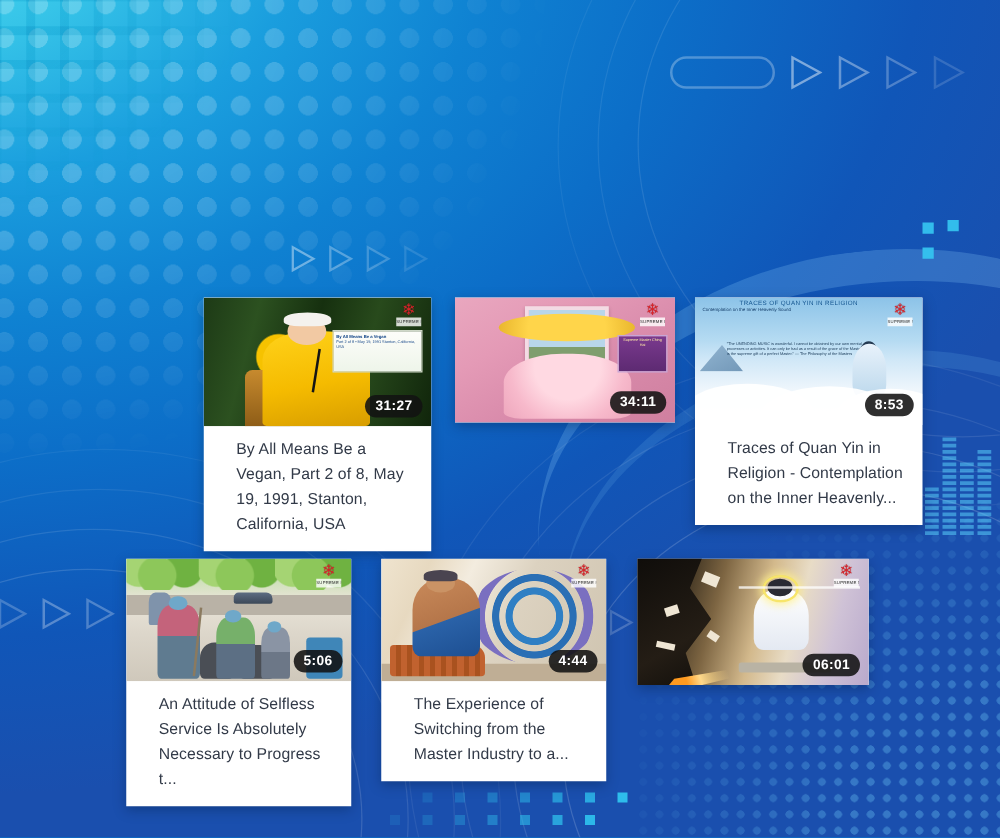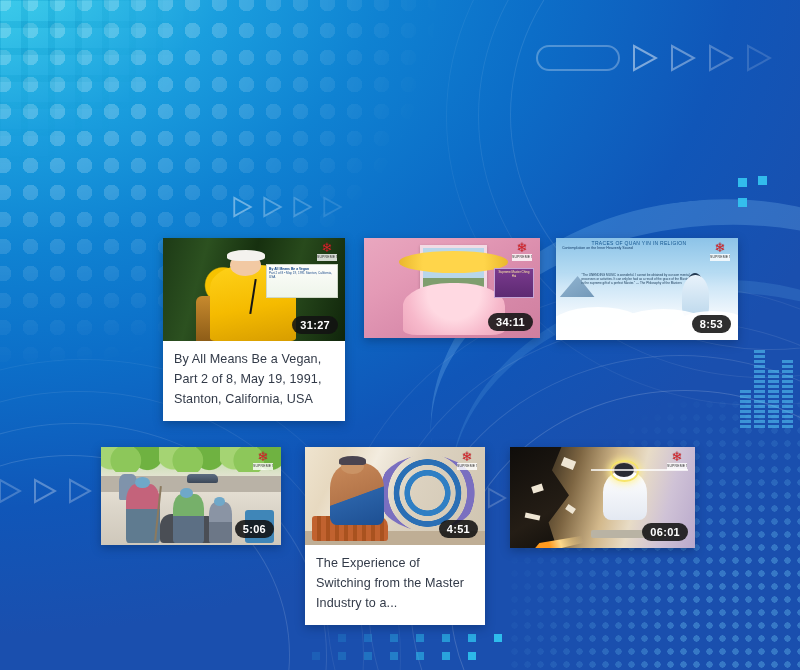--- a/index.html
+++ b/index.html
@@ -150,20 +150,21 @@
     padding:3px 8px; border-radius:11px;
     letter-spacing:.3px;
   }
   .ctext {
     padding:9px 11px 11px 11px;
     font-size:12.6px;
     line-height:1.58;
     color:#323a48;
     font-weight:400;
     letter-spacing:.1px;
+    margin-left:15px;
   }
 
   
   .art-vegan {
     background:
       radial-gradient(circle at 33% 46%, #f6c200 0 13%, rgba(246,194,0,0) 14%),
       linear-gradient(105deg,#1d3a16 0%,#2c5120 22%,#16300f 46%,#284a1c 68%,#10250b 100%);
   }
   .art-vegan .sub {
     position:absolute; right:7px; top:26px; width:72px; height:34px;
@@ -571,20 +572,21 @@
         <div class="cl1"></div>
         <div class="cl2"></div>
         <div class="cl3"></div>
       </div>
       <div class="logo">
         <div class="bird">❄</div>
         <div class="bar">SUPREME MASTER TV</div>
       </div>
       <div class="dur">8:53</div>
     </div>
+    <div class="ctext">Traces of Quan Yin in Religion - Contemplation on the Inner Heavenly...</div>
   </div>
 
   <div class="card" style="left:101px; top:447px; width:180px;">
     <div class="thumb" style="height:98px;">
       <div class="art art-trash">
         <div class="tree t1"></div>
         <div class="tree t2"></div>
         <div class="tree t3"></div>
         <div class="road"></div>
         <div class="car"></div>
@@ -599,37 +601,38 @@
         <div class="hd h2"></div>
         <div class="hd h3"></div>
         <div class="stick"></div>
       </div>
       <div class="logo">
         <div class="bird">❄</div>
         <div class="bar">SUPREME MASTER TV</div>
       </div>
       <div class="dur">5:06</div>
     </div>
+    <div class="ctext">An Attitude of Selfless Service Is Absolutely Necessary to Progress t...</div>
   </div>
 
   <div class="card" style="left:305px; top:447px; width:180px;">
     <div class="thumb" style="height:98px;">
       <div class="art art-fish">
         <div class="shore"></div>
         <div class="swirl"></div>
         <div class="boat"></div>
         <div class="man"></div>
         <div class="mhead"></div>
         <div class="mhair"></div>
       </div>
       <div class="logo">
         <div class="bird">❄</div>
         <div class="bar">SUPREME MASTER TV</div>
       </div>
-      <div class="dur">4:51</div>
+      <div class="dur">4:44</div>
     </div>
     <div class="ctext">The Experience of Switching from the Master Industry to a...</div>
   </div>
 
   <div class="card" style="left:510px; top:447px; width:185px;">
     <div class="thumb" style="height:101px;">
       <div class="art art-islam">
         <div class="rock"></div>
         <div class="shard s1"></div>
         <div class="shard s2"></div>

